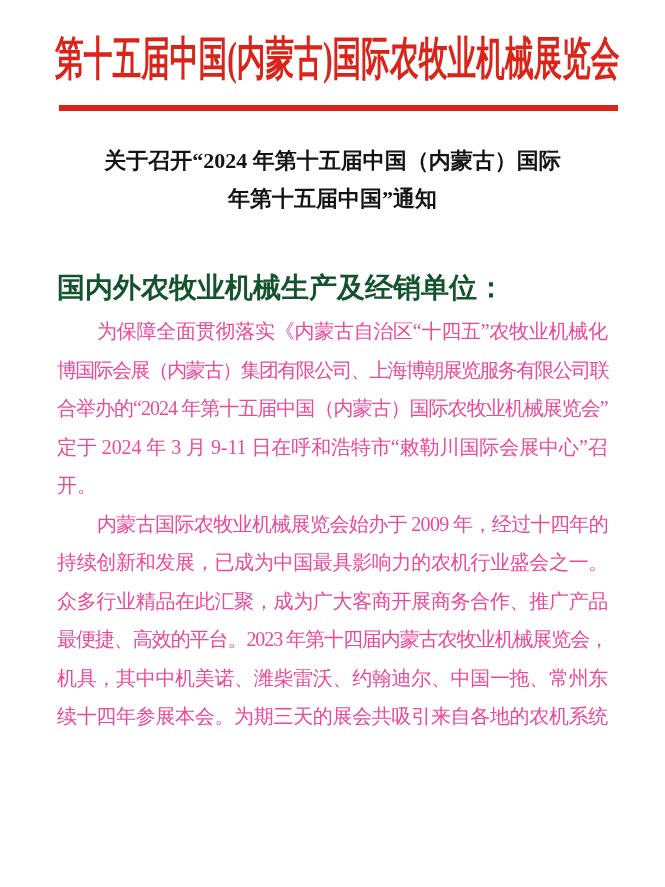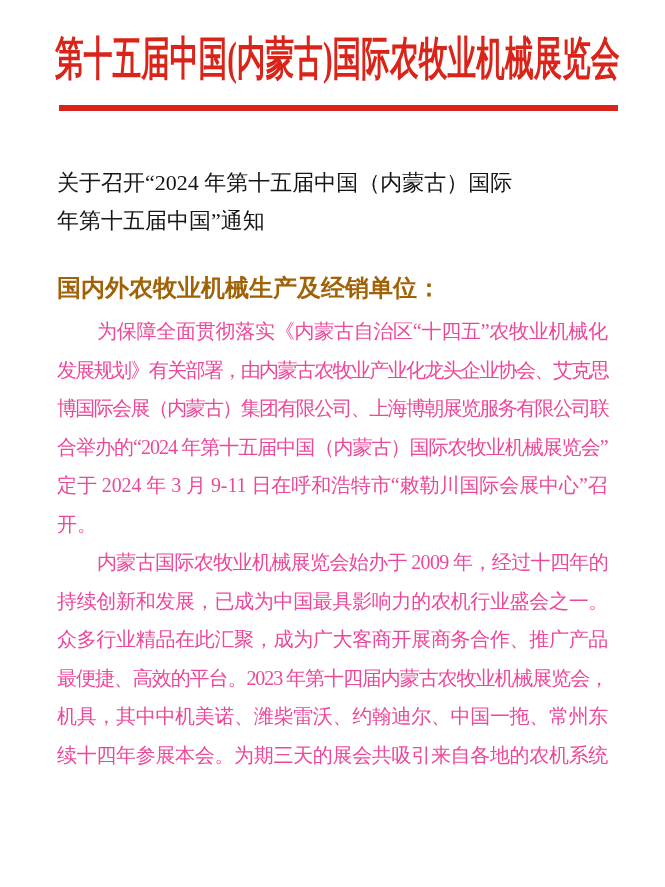--- a/index.html
+++ b/index.html
@@ -14,27 +14,27 @@
     font-size:46px; font-weight:bold; line-height:62px;
     color:var(--accent-red,#da241a);
     transform-origin:0 50%;
     font-family:"Liberation Serif","DejaVu Serif",serif;
   }
   .red-rule {
     position:absolute; top:105px; left:59px; width:559px; height:6px;
     background:var(--accent-red,#da241a);
   }
   .notice-title {
-    position:absolute; top:164px; left:57px; width:551px;
-    text-align:left; font-weight:normal; font-size:22px; line-height:38px;
+    position:absolute; top:142px; left:57px; width:551px;
+    text-align:center; font-weight:bold; font-size:22px; line-height:38px;
     color:#141414;
   }
   .addressee {
     position:absolute; top:275px; left:57px; width:551px;
-    font-size:24px; line-height:26px; font-weight:bold; color:#a16207;
+    font-size:28px; line-height:26px; font-weight:bold; color:#14532d;
     font-family:"Liberation Sans","DejaVu Sans",sans-serif;
   }
   .bodytext {
     position:absolute; top:312px; left:57px; width:551px;
     font-size:20px; line-height:38.5px; color:#ec4899;
   }
   .line { white-space:nowrap; overflow:visible; }
   .line.first { text-indent:2em; }
 </style>
 </head>
@@ -50,21 +50,20 @@
 
   <div class="notice-title">
     <div class="title-line">关于召开“2024 年第十五届中国（内蒙古）国际</div>
     <div class="title-line">年第十五届中国”通知</div>
   </div>
 
   <div class="addressee">国内外农牧业机械生产及经销单位：</div>
 
   <div class="bodytext">
     <div class="line j first" style="letter-spacing: -0.259259px;">为保障全面贯彻落实《内蒙古自治区“十四五”农牧业机械化</div>
-    <div class="line j" style="letter-spacing: -1.63333px;">发展规划》有关部署，由内蒙古农牧业产业化龙头企业协会、艾克思</div>
     <div class="line j" style="letter-spacing: -1.63333px;">博国际会展（内蒙古）集团有限公司、上海博朝展览服务有限公司联</div>
     <div class="line j" style="letter-spacing: -0.969697px;">合举办的“2024 年第十五届中国（内蒙古）国际农牧业机械展览会”</div>
     <div class="line j" style="letter-spacing: -0.0789474px;">定于 2024 年 3 月 9-11 日在呼和浩特市“敕勒川国际会展中心”召</div>
     <div class="line">开。</div>
     <div class="line j first" style="letter-spacing: -0.633333px;">内蒙古国际农牧业机械展览会始办于 2009 年，经过十四年的</div>
     <div class="line j" style="letter-spacing: -0.321429px; text-align: center;">持续创新和发展，已成为中国最具影响力的农机行业盛会之一。</div>
     <div class="line j" style="letter-spacing: -0.321429px;">众多行业精品在此汇聚，成为广大客商开展商务合作、推广产品</div>
     <div class="line j" style="letter-spacing: -1.0625px;">最便捷、高效的平台。2023 年第十四届内蒙古农牧业机械展览会，</div>
     <div class="line j" style="letter-spacing: -0.321429px;">机具，其中中机美诺、潍柴雷沃、约翰迪尔、中国一拖、常州东</div>
     <div class="line j" style="letter-spacing: -0.321429px;">续十四年参展本会。为期三天的展会共吸引来自各地的农机系统</div>

